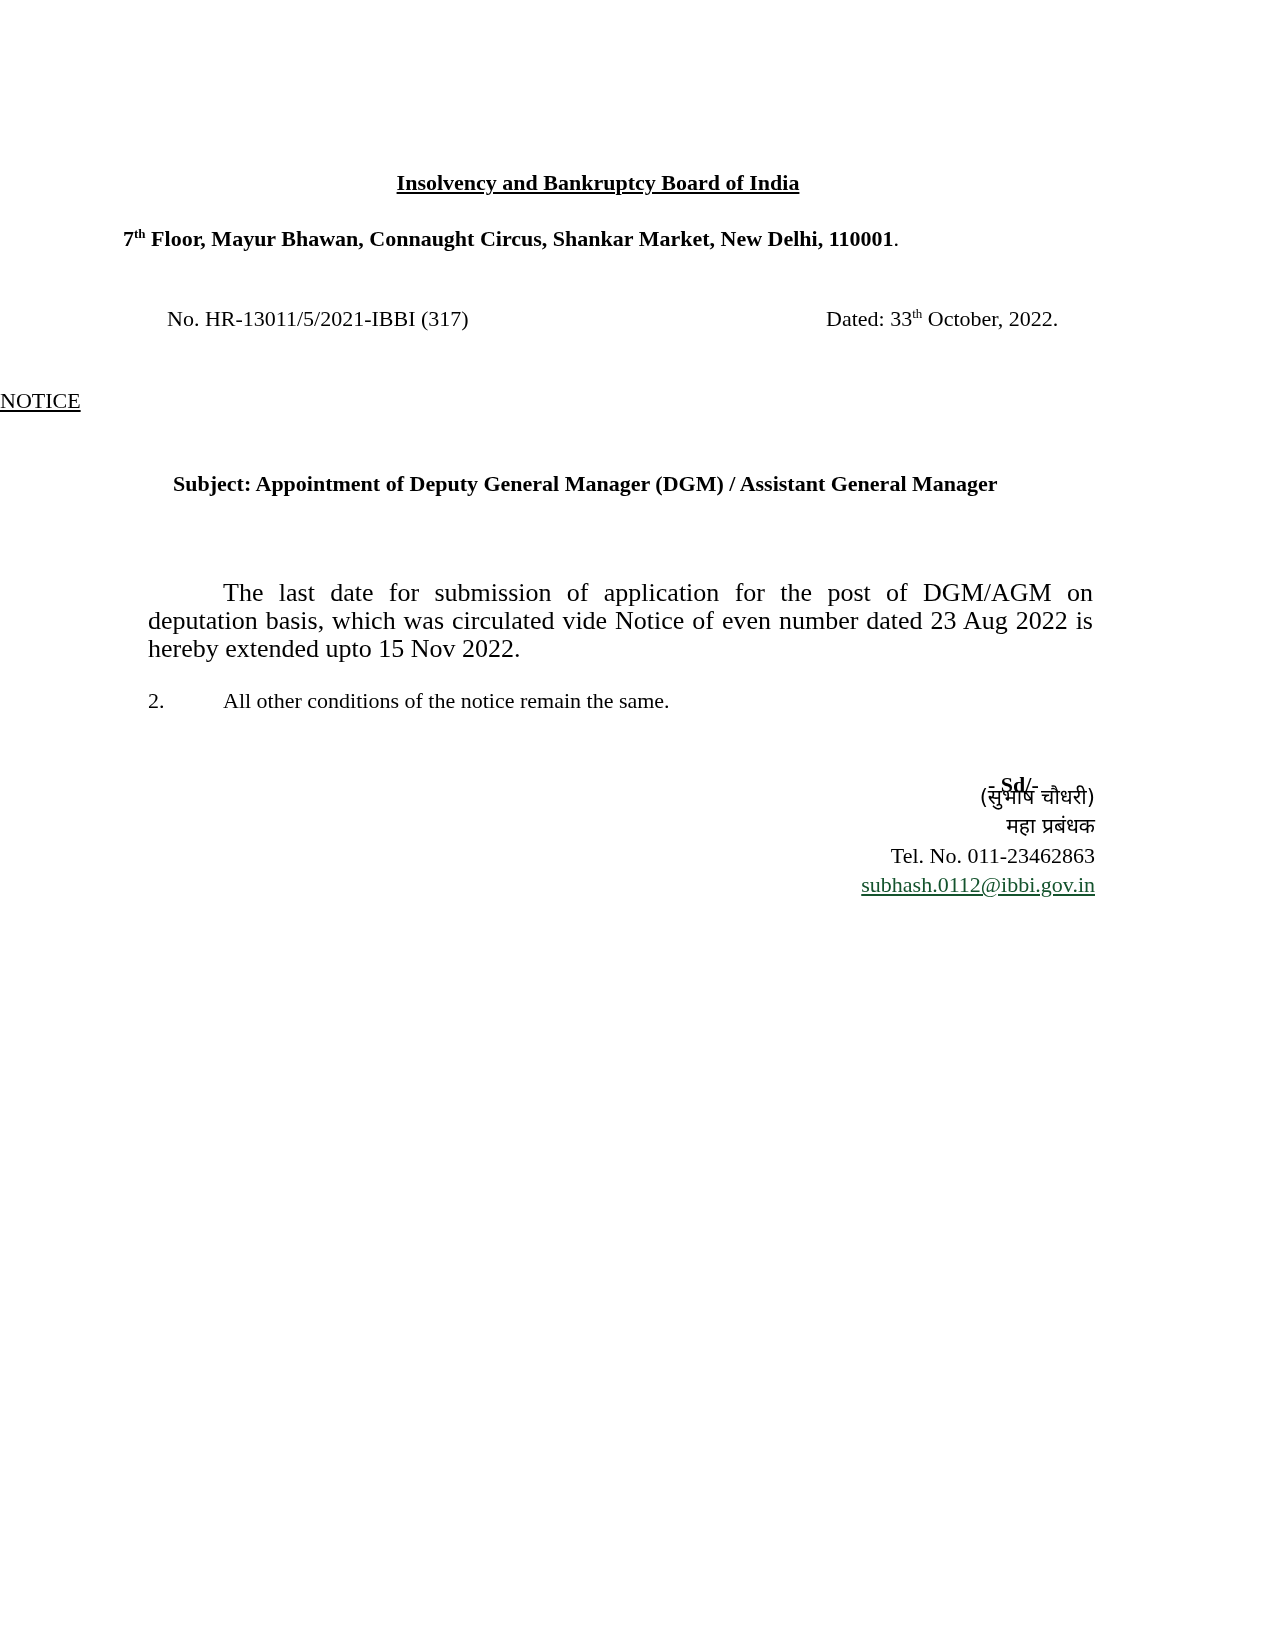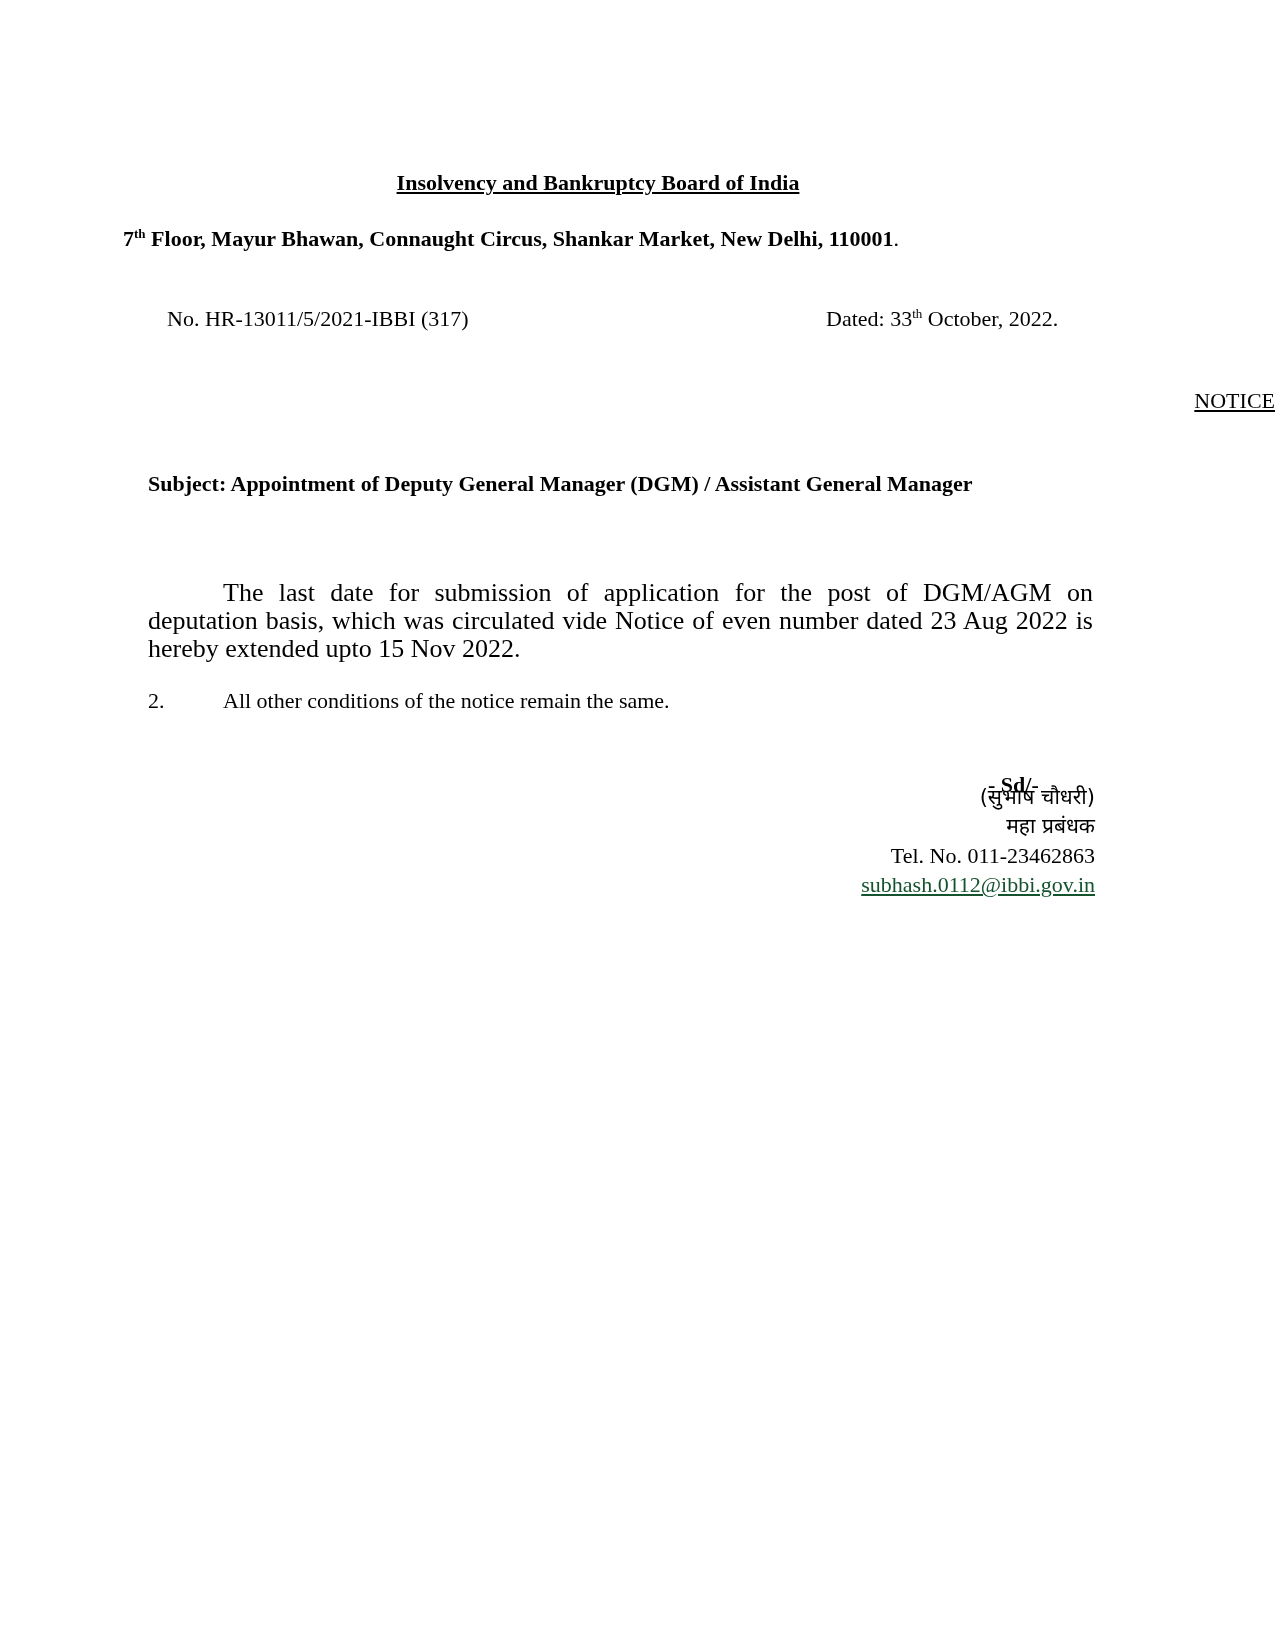--- a/index.html
+++ b/index.html
@@ -3,23 +3,23 @@
   <meta charset="utf-8">
   <style>
     html, body { margin: 0; padding: 0; background: #ffffff; }
     body { width: 1275px; height: 1651px; position: relative; font-family: "Liberation Serif", "DejaVu Serif", serif; color: #000; }
     .abs { position: absolute; }
     .org { top: 170px; left: 0; width: 1196px; text-align: center; font-weight: bold; font-size: 22px; text-decoration: underline; }
     .addr { top: 226px; left: 0; width: 1022px; text-align: center; font-weight: bold; font-size: 22px; }
     .addr sup, .date sup { font-size: 13px; }
     .refno { top: 306px; left: 167px; font-size: 22px; }
     .date { top: 306px; left: 826px; font-size: 22px; }
-    .notice { top: 388px; left: 0; width: 1275px; text-align: right; font-size: 22px; text-decoration: underline; }
+    .notice { top: 388px; left: 0; width: 1275px; text-align: left; font-size: 22px; text-decoration: underline; }
     .subject { top: 470px; left: 148px; width: 950px; font-weight: bold; font-size: 22px; line-height: 28px; }
-    .subject .lbl { display: inline; }
+    .subject .lbl { display: inline; margin-left: 25px; }
     .subject .line2 { padding-left: 94px; display: block; }
     .para1 { top: 579px; left: 148px; width: 945px; font-size: 26px; line-height: 28px; text-align: justify; text-indent: 75px; }
     .para2 { top: 688px; left: 148px; font-size: 22px; }
     .para2 .num { display: inline-block; width: 75px; }
     .sd { top: 772px; left: 988px; font-weight: bold; font-size: 22px; }
     .sig { top: 783px; right: 180px; text-align: right; font-size: 22px; line-height: 29px; }
     .sig .dev { font-family: "DejaVu Sans", sans-serif; font-size: 21px; }
     .email { color: #14532d; text-decoration: underline; }
   </style>
 </head>

